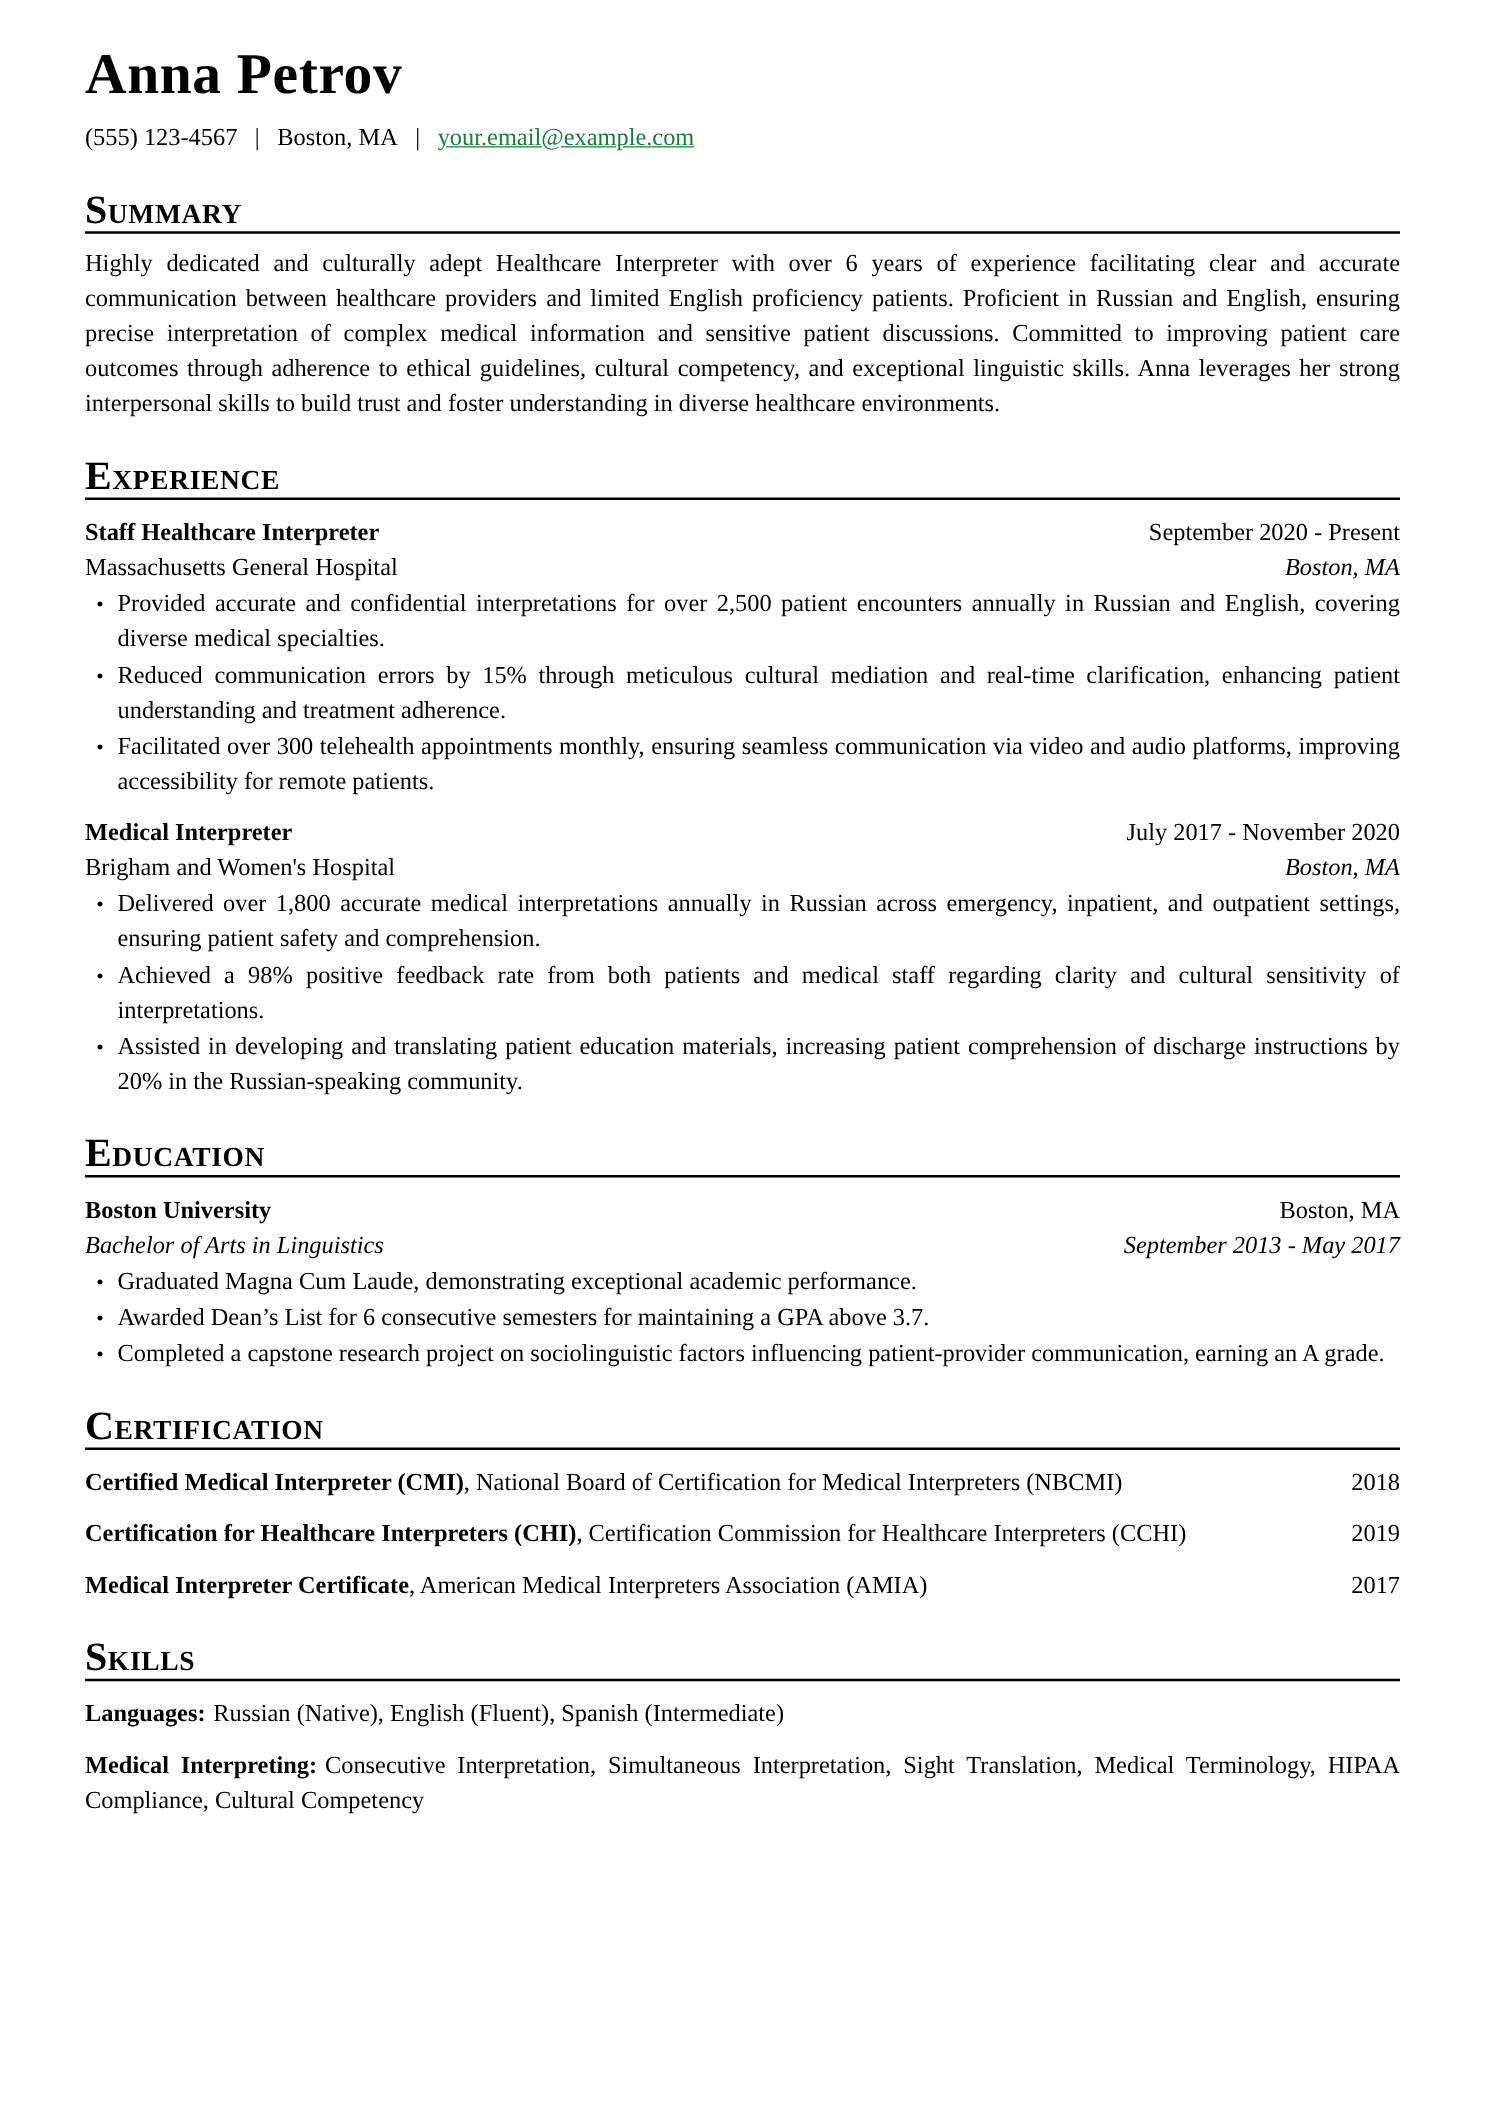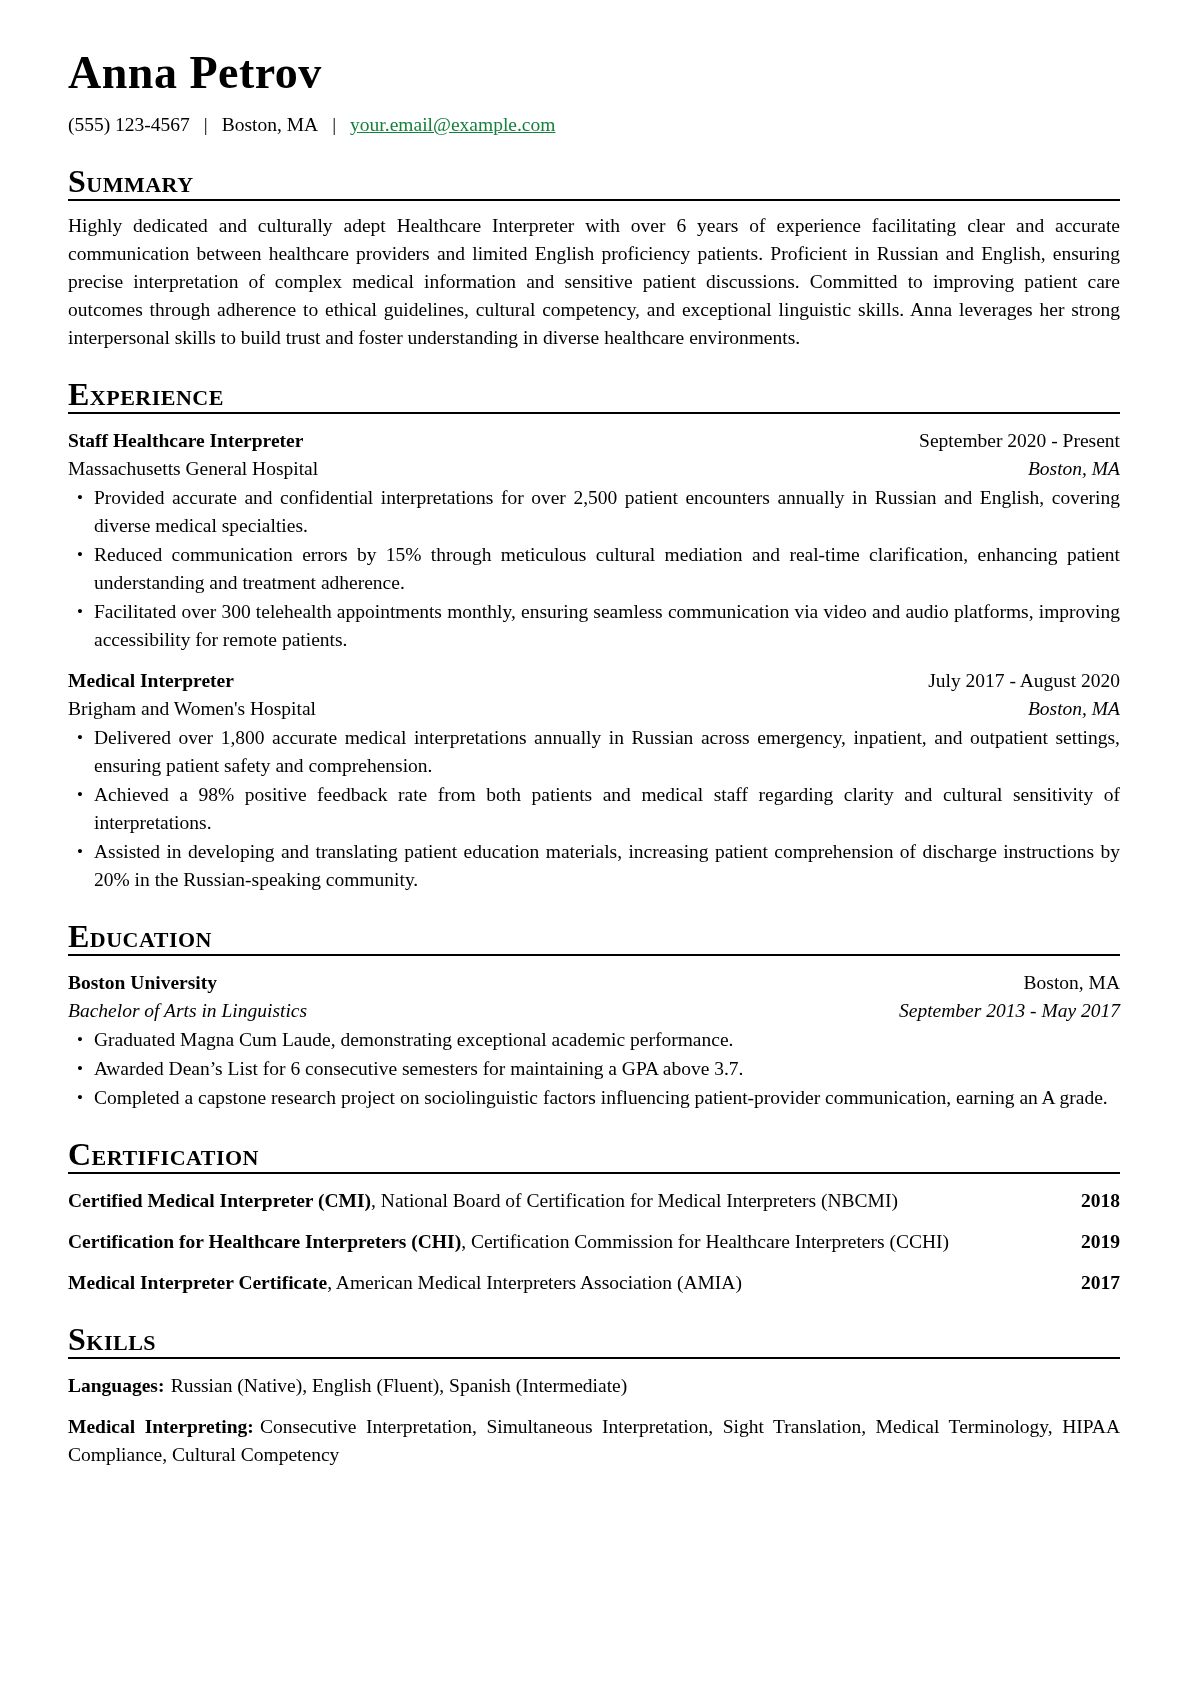--- a/index.html
+++ b/index.html
@@ -13,21 +13,21 @@
     height: 1683px;
     overflow: hidden;
     font-family: "Liberation Serif", "DejaVu Serif", serif;
     font-size: 19.5px;
     line-height: 28px;
   }
   .page {
     box-sizing: border-box;
     width: 1190px;
     height: 1683px;
-    padding: 48px 70px 0 68px;
+    padding: 34px 70px 0 68px;
   }
   h1.name {
     font-size: 46px;
     line-height: 50px;
     font-weight: bold;
     margin: 0;
     letter-spacing: 0.5px;
   }
   .contact {
     margin-top: 13px;
@@ -90,21 +90,20 @@
   .cert .cert-text {
     margin: 0;
     text-align: justify;
     hyphens: auto;
     -webkit-hyphens: auto;
   }
   .cert .cert-year {
     position: absolute;
     right: 0;
     bottom: 0;
-    font-weight: bold;
   }
   .skill-line { margin-top: 13px; }
   .skill-line .bold { margin-right: 0.32em; }
 </style>
 </head>
 <body>
 
 <div class="page">
 
   <header>
@@ -141,21 +140,21 @@
         <div class="bullet">
             <span class="dot">•</span>
             <span class="btext">Facilitated over 300 telehealth appointments monthly, ensuring seamless communication via video and audio platforms, improving accessibility for remote patients.</span>
           </div>
       </div>
     </div>
 
     <div class="entry">
       <div class="row">
         <span class="bold">Medical Interpreter</span>
-        <span>July 2017 - August 2020</span>
+        <span>July 2017 - November 2020</span>
       </div>
       <div class="row">
         <span>Brigham and Women's Hospital</span>
         <span class="italic">Boston, MA</span>
       </div>
       <div class="bullets">
         <div class="bullet">
             <span class="dot">•</span>
             <span class="btext">Delivered over 1,800 accurate medical interpretations annually in Russian across emergency, inpatient, and outpatient settings, ensuring patient safety and comprehension.</span>
           </div>

